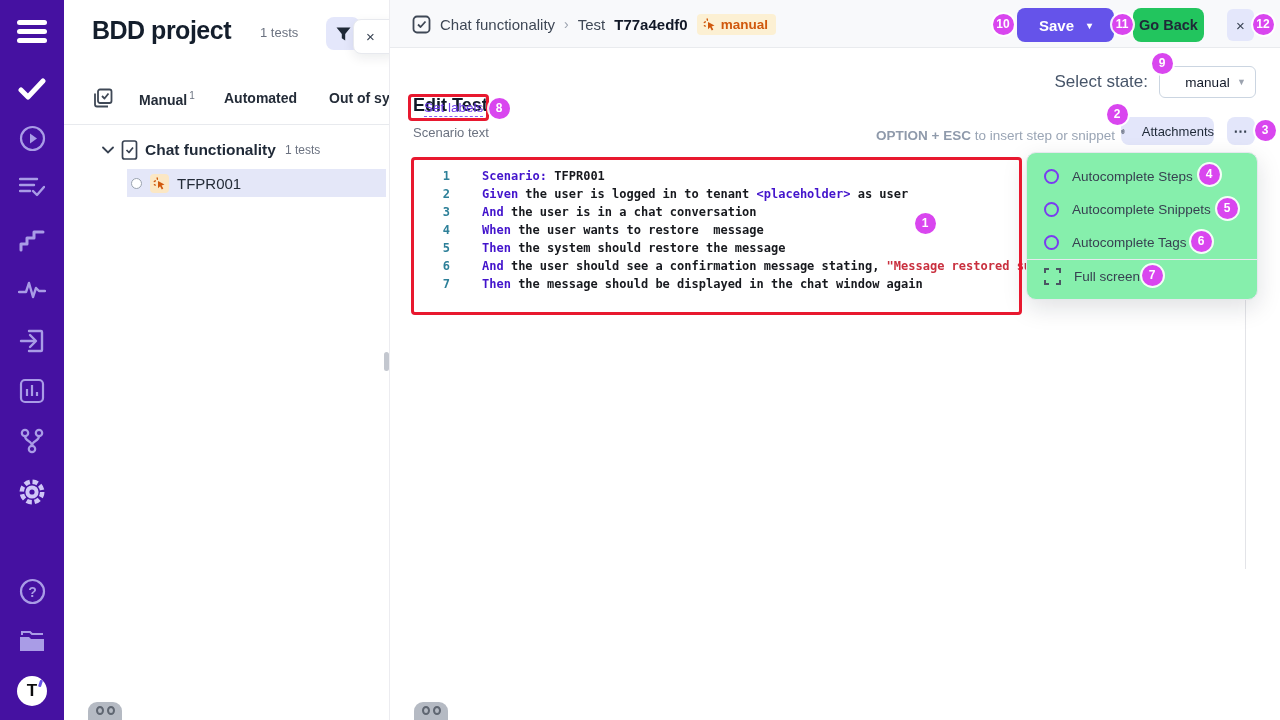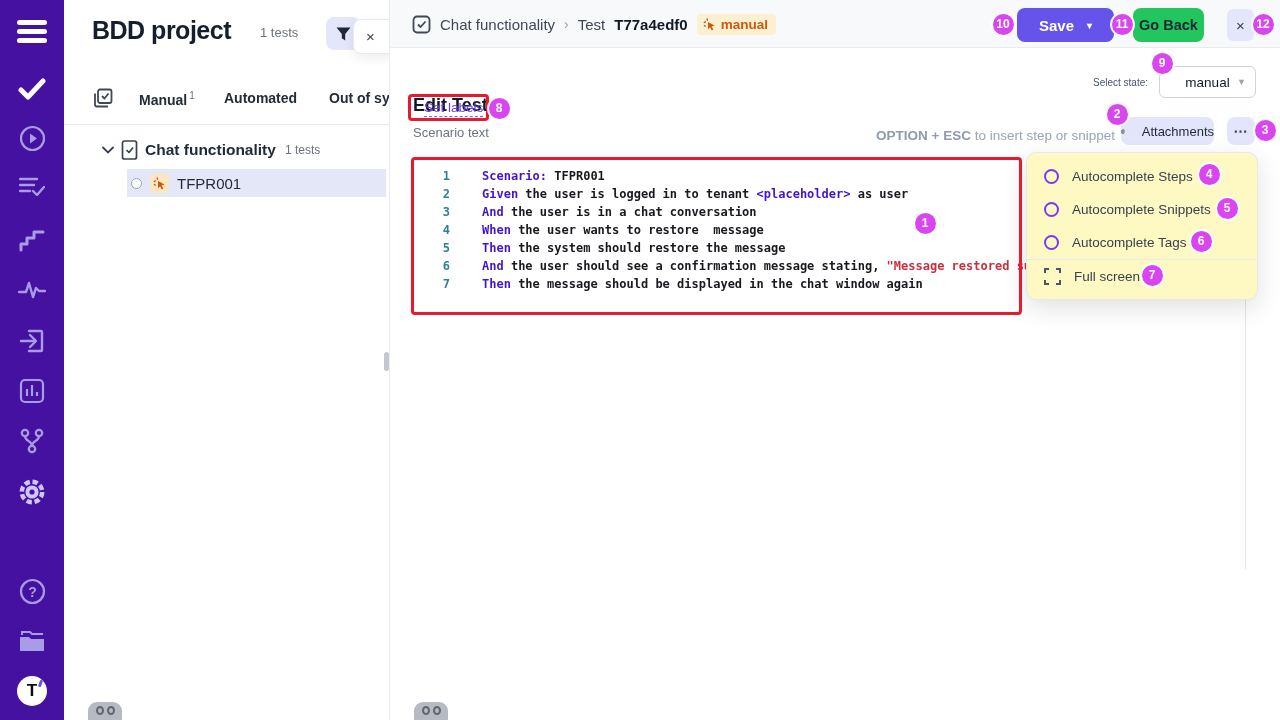--- a/index.html
+++ b/index.html
@@ -46,39 +46,39 @@
   .crumb b { color:#111827; font-weight:700; }
   .badge { display:flex; align-items:center; gap:5px; background:#fcf0d3; border-radius:4px; padding:3px 8px 3px 6px; font-size:13.5px; font-weight:600; color:#d0580d; }
   .btn-save { position:absolute; left:627px; top:8px; width:97px; height:34px; background:#6553ea; border-radius:8px; display:flex; align-items:center; justify-content:center; gap:13px; color:#fff; font-size:15px; font-weight:600; }
   .btn-save .caret { font-size:10px; }
   .btn-goback { position:absolute; left:743px; top:8px; width:71px; height:34px; background:#22c55e; border-radius:8px; display:flex; align-items:center; justify-content:center; color:#1f2937; font-size:14.5px; font-weight:600; }
   .btn-close { position:absolute; left:837px; top:9px; width:27px; height:32px; background:#e4e7fb; border-radius:6px; display:flex; align-items:center; justify-content:center; color:#374151; font-size:15px; }
 
   .page-title { position:absolute; left:23px; top:71px; font-size:18px; font-weight:700; color:#111827;margin-top:24px; }
   .set-labels { position:absolute; left:26px; top:100px; font-size:13.5px; color:#6d3ce8; border-bottom:1px dashed #8b5cf6; padding-bottom:1px;margin-left:8px; }
   .state-row { position:absolute; right:24px; top:66px; display:flex; align-items:center; gap:11px; }
-  .state-label { font-size:10px; color:#475569; }
+  .state-label { font-size:17px; color:#475569; }
   .state-select { width:97px; height:32px; background:#fff; border:1px solid #cbd5e1; border-radius:6px; display:flex; align-items:center; justify-content:center; gap:12px; font-size:13.5px; color:#111827; position:relative; }
   .state-select .caret { position:absolute; right:9px; color:#9ca3af; font-size:9px; }
   .scenario-label { position:absolute; left:23px; top:125px; font-size:13px; color:#6b7280; }
   .hint { position:absolute; left:0; top:128px; width:725px; text-align:right; font-size:13.5px; color:#9aa5b5; }
   .hint b { color:#8f9aab; font-weight:700; }
   .btn-attach { position:absolute; left:731px; top:117px; width:93px; height:28px; background:#e3e6fa; border-radius:8px; display:flex; align-items:center; justify-content:center; gap:17px; font-size:13px; color:#1f2937; }
   .btn-more { position:absolute; left:837px; top:117px; width:28px; height:28px; background:#e3e6fa; border-radius:8px; display:flex; align-items:center; justify-content:center; font-size:14px; font-weight:700; color:#374151; letter-spacing:1px; }
   .editor-divider { position:absolute; left:855px; top:152px; width:1px; height:417px; background:#e3e4e8; }
 
   
   .editor { position:absolute; left:30px; top:167px; width:810px; font-family:"DejaVu Sans Mono", monospace; font-size:12px; font-weight:700; }
   .ed-line { display:flex; height:18px; line-height:18px; white-space:pre; }
   .ed-ln { width:30px; text-align:right; color:#2e8099; flex:none; }
   .ed-code { margin-left:32px; }
   .kw { color:#4314cc; } .tx { color:#17191e; } .st { color:#c9303f; }
 
   
-  .menu { position:absolute; left:1026px; top:152px; width:232px; z-index:30; background:#fef9c3; border:1px solid #e6e8ee; border-radius:10px; box-shadow:0 8px 24px rgba(16,24,40,.13); padding:7px 0 6px 0; }
+  .menu { position:absolute; left:1026px; top:152px; width:232px; z-index:30; background:#86efac; border:1px solid #e6e8ee; border-radius:10px; box-shadow:0 8px 24px rgba(16,24,40,.13); padding:7px 0 6px 0; }
   .menu-item { height:33px; display:flex; align-items:center; gap:13px; padding-left:17px; font-size:13.5px; color:#374151; }
   .m-radio { width:15px; height:15px; border:2px solid #7a3bf0; border-radius:50%; flex:none; }
   .menu-div { height:1px; background:#e7e9ee; margin:0; }
 
   
   .ann-rect { position:absolute; border:3px solid #e8182f; border-radius:4px; z-index:40; }
   .ann-circle { position:absolute; width:21px; height:21px; border-radius:50%; background:#d946ef; color:#fff; font-size:12px; font-weight:700; display:flex; align-items:center; justify-content:center; z-index:50; box-shadow:0 0 0 2px rgba(255,255,255,.9); }
 </style>
 </head>
 <body>

